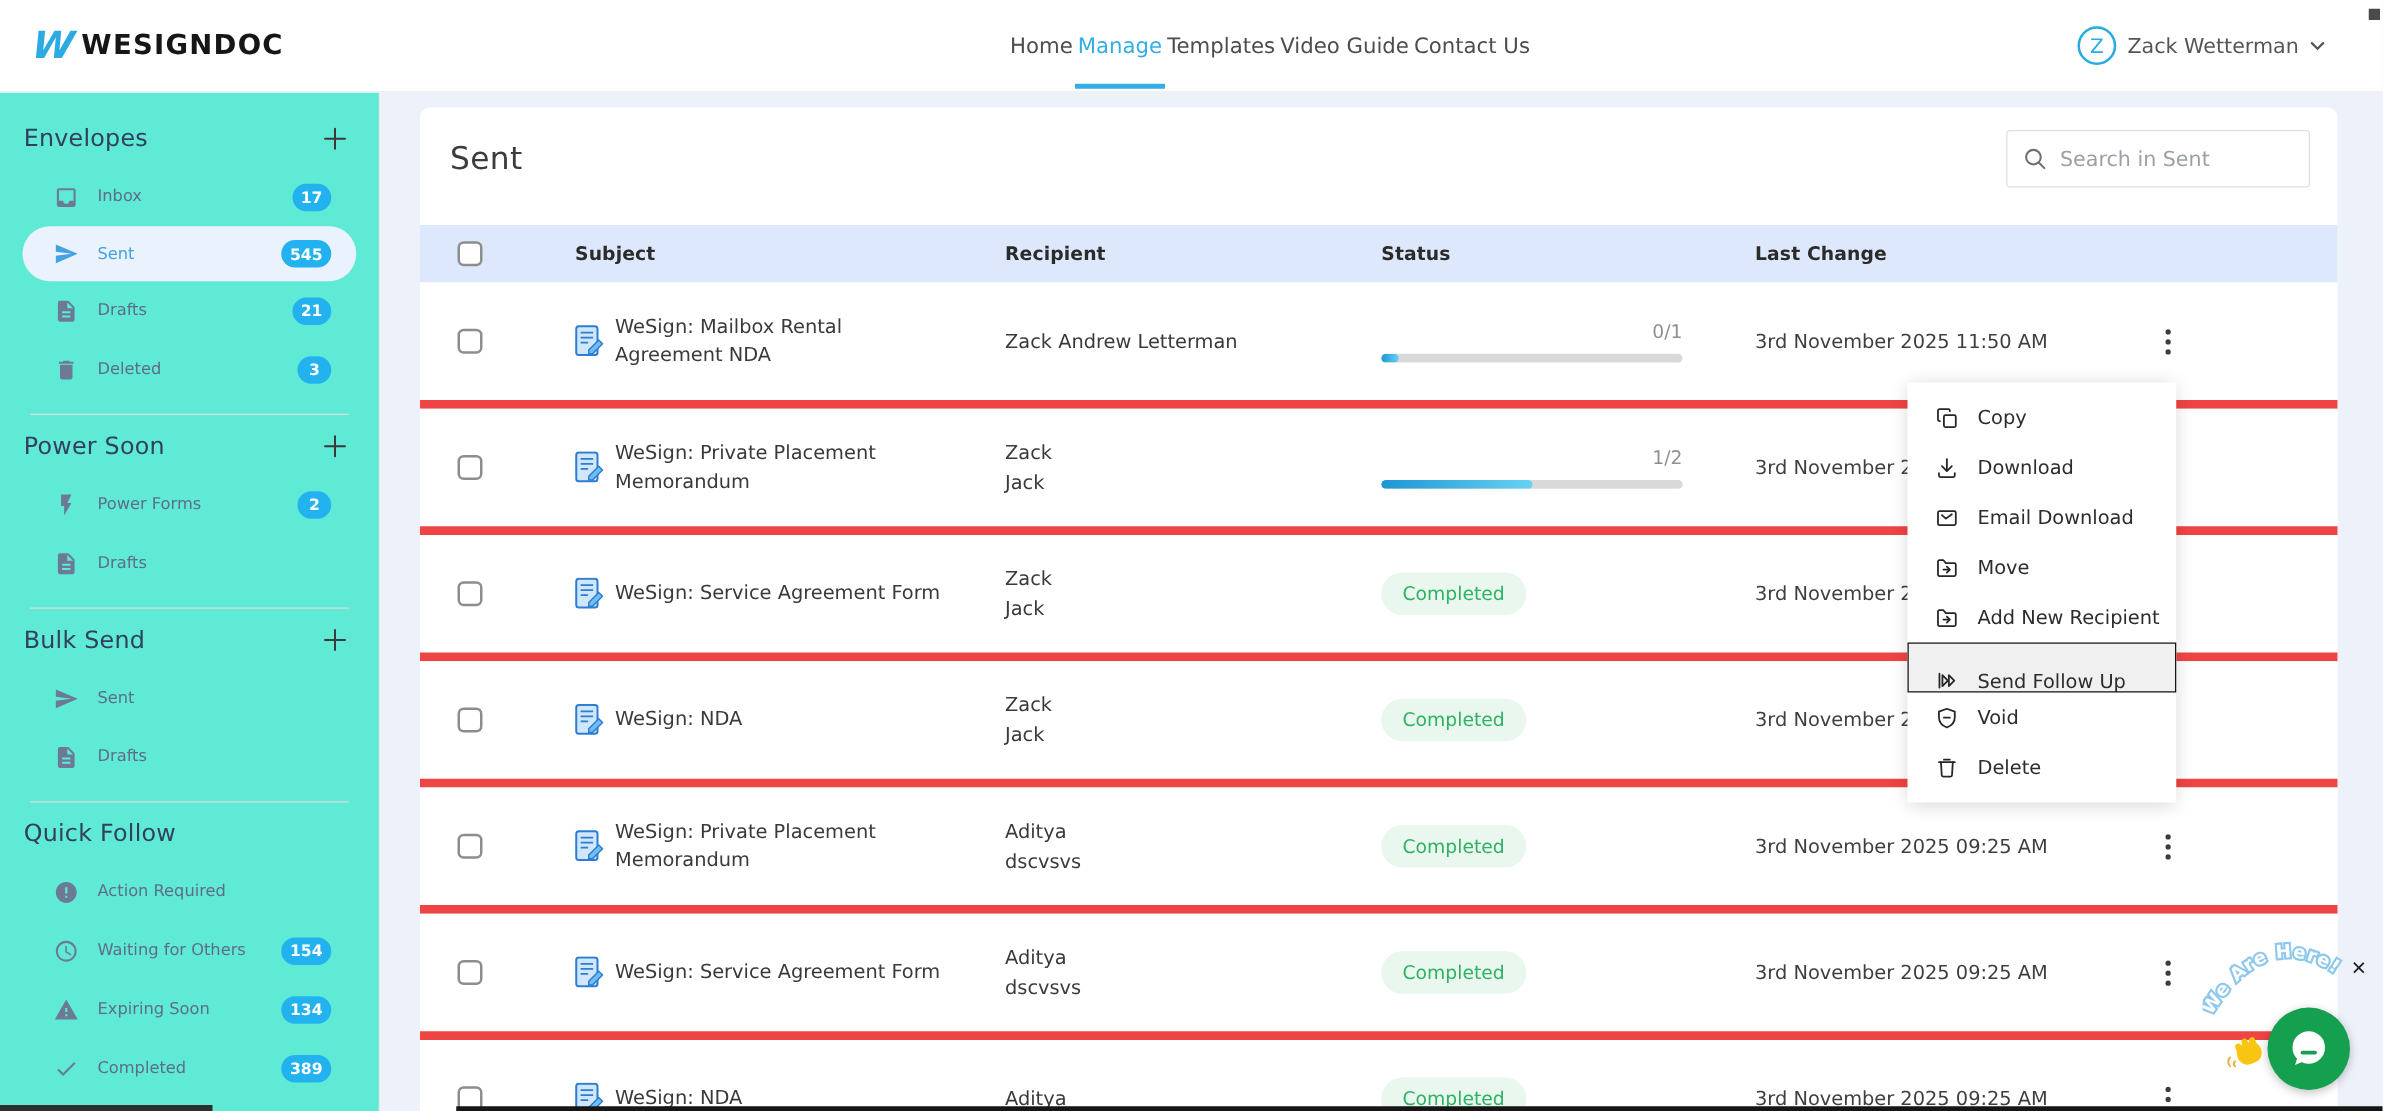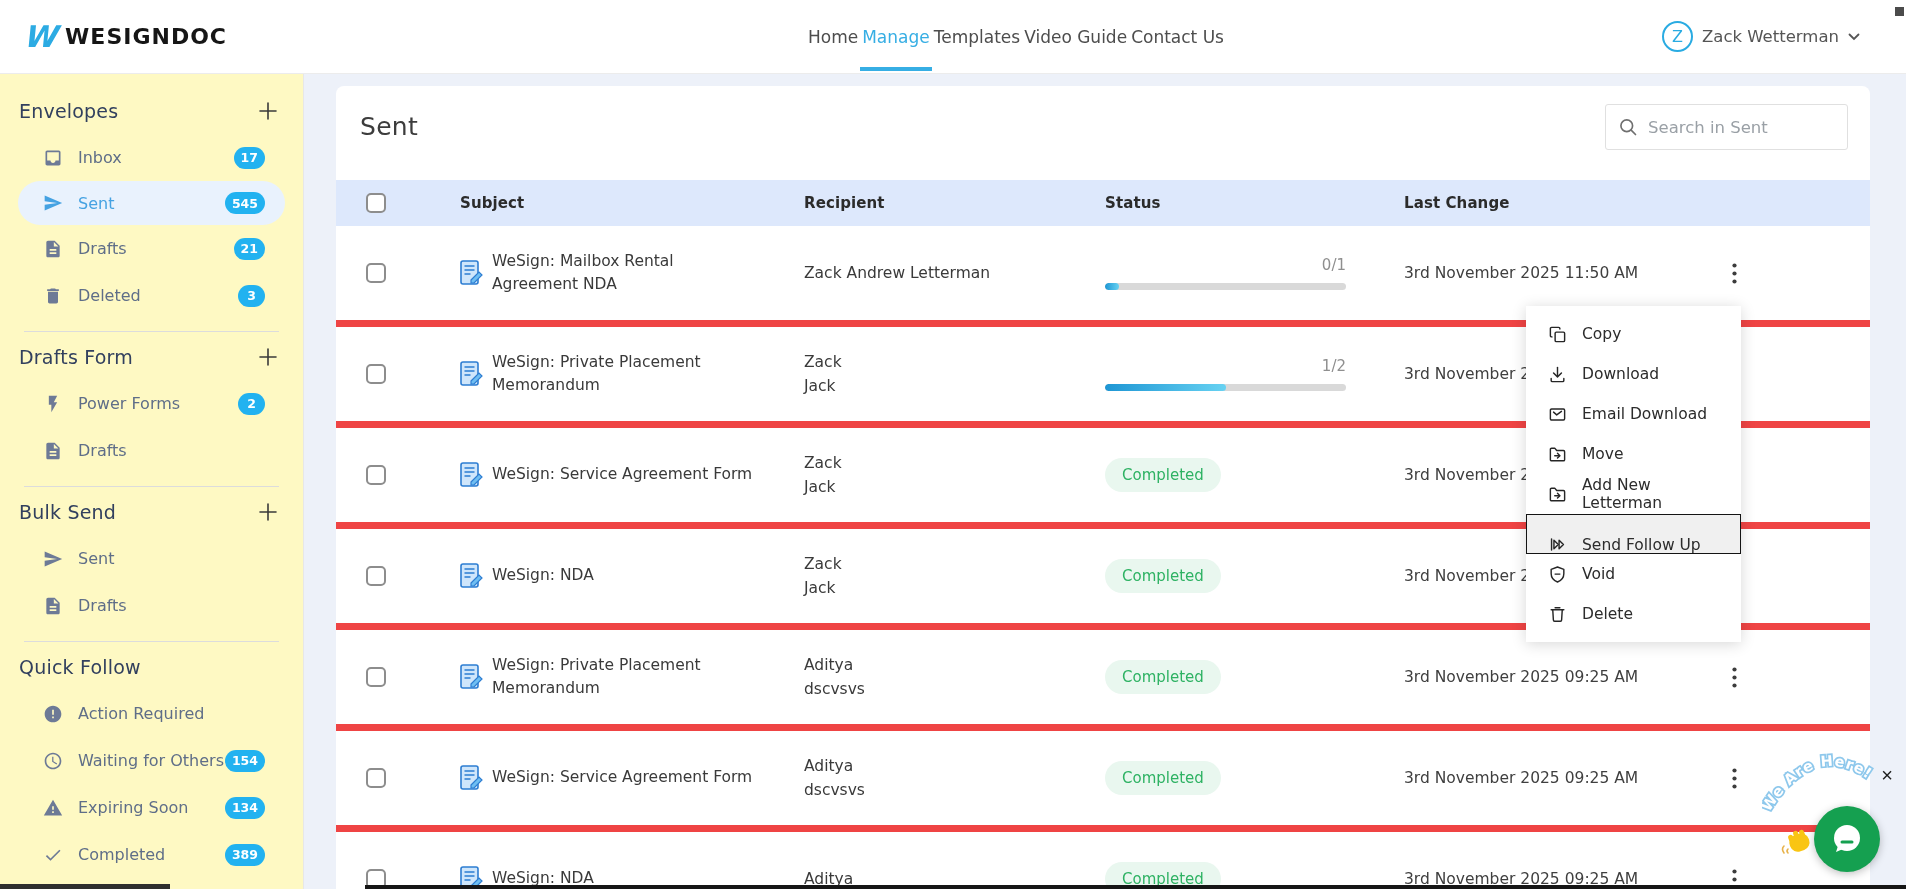--- a/index.html
+++ b/index.html
@@ -12,28 +12,28 @@
   .logo-text { color:#161616; font-size:22px; font-weight:800; letter-spacing:1px; }
   .main-nav { flex:1; display:flex; justify-content:center; margin-left:40px; }
   .nav-item { font-size:17px; color:#4d4d4d; text-decoration:none; padding:24px 2px 20px 2px; border-bottom:4px solid transparent; cursor:pointer; }
   .nav-item.active { color:#36aee4; border-bottom-color:#36aee4; }
   .user-menu { display:flex; align-items:center; gap:9px; padding-right:46px; cursor:pointer; }
   .avatar { width:31px; height:31px; border-radius:50%; border:2px solid #29abe2; color:#29abe2; font-size:16px; display:flex; align-items:center; justify-content:center; background:#fff; }
   .user-name { font-size:16.5px; color:#555; }
   .scroll-mark { position:absolute; right:2px; top:7px; width:9px; height:9px; background:#4b4b4b; z-index:40; }
 
   
-  .sidebar { position:absolute; left:0; top:74px; width:304px; height:815px; background:#fef9c3; border-right:1px solid #e7e7e7; padding-top:20px; z-index:10; }
+  .sidebar { position:absolute; left:0; top:74px; width:304px; height:815px; background:#5eead4; border-right:1px solid #e7e7e7; padding-top:20px; z-index:10; }
   .section-head { display:flex; align-items:center; justify-content:space-between; padding:0 24px 0 19px; height:30px; margin-top:2px; }
   .section-title { font-size:19px; font-weight:500; color:#32405e; letter-spacing:.2px; }
   .add-btn { background:none; border:none; cursor:pointer; color:#3a3a3a; display:flex; }
   .side-items { margin-top:8px; }
   .side-item { position:relative; display:flex; align-items:center; height:47px; padding-left:43px; padding-right:38px; cursor:pointer; color:#5f6e88; }
   .side-item .si-icon { width:20px; height:20px; margin-right:15px; color:#6d7a96; flex:0 0 auto; }
-  .side-item .si-label { font-size:16px; flex:1; }
+  .side-item .si-label { font-size:13px; flex:1; }
   .side-item.active { background:#e9f2fd; border-radius:24px; margin:0 18px; padding-left:25px; padding-right:20px; height:44px; color:#45a2e2; }
   .side-item.active .si-icon { color:#45a2e2; }
   .count-badge { background:#22b2f0; color:#fff; font-size:12.5px; font-weight:700; border-radius:12px; min-width:27px; height:22px; display:flex; align-items:center; justify-content:center; padding:0 7px; }
   .divider { border:none; border-top:1px solid #dcdcdc; margin:12px 24px 10px 24px; }
 
   
   .content { position:absolute; left:304px; top:74px; width:1602px; height:815px; background:#edf1f9; overflow:hidden; }
   .card { position:absolute; left:32px; top:12px; width:1534px; height:900px; background:#fff; border-radius:8px 8px 0 0; }
   .card-head { position:relative; height:94px; }
   .page-title { position:absolute; left:24px; top:26px; font-size:25px; font-weight:500; color:#3c3c3c; letter-spacing:.3px; }
@@ -138,21 +138,21 @@
           <path fill="currentColor" d="M6 19c0 1.1.9 2 2 2h8c1.1 0 2-.9 2-2V7H6v12zM19 4h-3.5l-1-1h-5l-1 1H5v2h14V4z"></path>
         </svg>
       <span class="si-label">Deleted</span>
       <span class="count-badge">3</span>
     </div>
   </div>
 
   <hr class="divider">
 
   <div class="section-head">
-    <span class="section-title">Drafts Form</span>
+    <span class="section-title">Power Soon</span>
     <button class="add-btn">
       <svg width="22" height="22" viewBox="0 0 22 22">
           <path d="M11 3v16M3 11h16" stroke="#3a3a3a" stroke-width="1.6" stroke-linecap="round"></path>
         </svg>
     </button>
   </div>
   <div class="side-items">
     <div class="side-item">
       <svg class="si-icon" viewBox="0 0 24 24">
           <path fill="currentColor" d="M7 2v11h3v9l7-12h-4l4-8z"></path>
@@ -500,21 +500,21 @@
         <path d="m12 10.5 3 3-3 3"></path>
       </svg>
     <span>Move</span>
   </div>
   <div class="menu-item">
     <svg width="19" height="19" viewBox="0 0 24 24" fill="none" stroke="currentColor" stroke-width="1.8" stroke-linecap="round" stroke-linejoin="round">
         <path d="M3 7V5.5A1.5 1.5 0 0 1 4.5 4h4L11 7h8.5A1.5 1.5 0 0 1 21 8.5v10a1.5 1.5 0 0 1-1.5 1.5h-15A1.5 1.5 0 0 1 3 18.5z"></path>
         <path d="M8.5 13.5h6"></path>
         <path d="m12 10.5 3 3-3 3"></path>
       </svg>
-    <span>Add New Letterman</span>
+    <span>Add New Recipient</span>
   </div>
   <div class="menu-item highlighted">
     <svg width="19" height="19" viewBox="0 0 24 24" fill="none" stroke="currentColor" stroke-width="1.8" stroke-linecap="round" stroke-linejoin="round">
         <path d="M4.5 5v14"></path>
         <path d="M7.5 6.5 13 12l-5.5 5.5z"></path>
         <path d="M14 6.5 19.5 12 14 17.5z"></path>
       </svg>
     <span>Send Follow Up</span>
   </div>
   <div class="menu-item">

